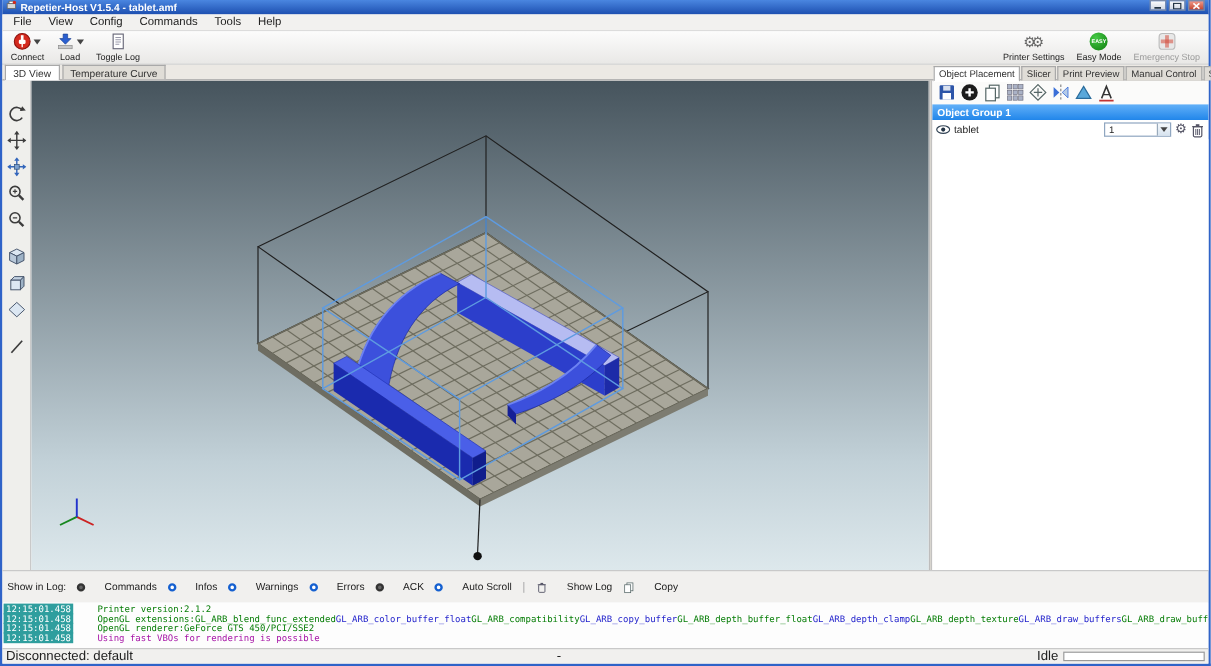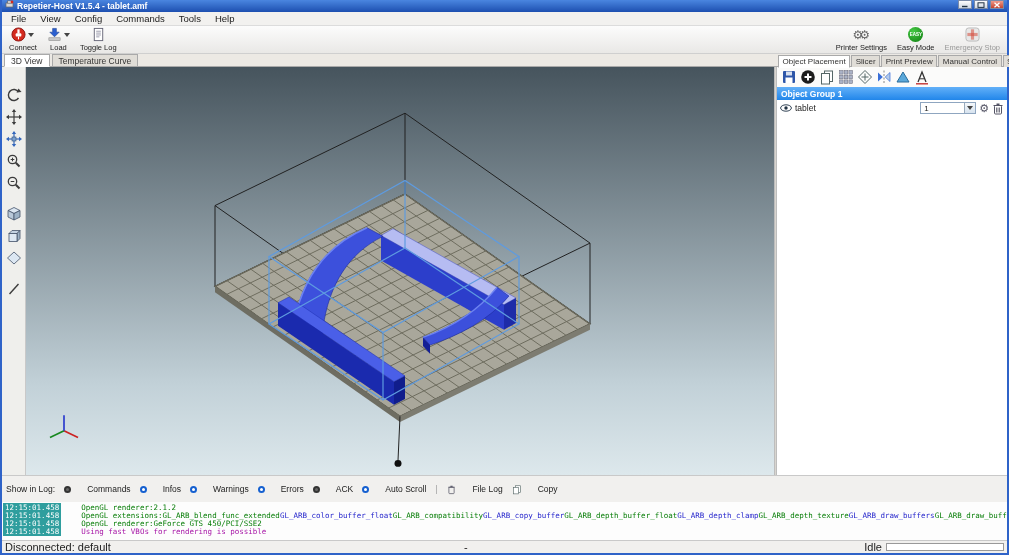--- a/index.html
+++ b/index.html
@@ -490,36 +490,36 @@
         <span class="dot"></span>
         <span>Auto Scroll</span>
       </div>
     <span class="chip-sep"></span>
     <div class="chip">
         <svg width="9" height="11" viewBox="0 0 12 13">
           <rect x="2.5" y="3.5" width="7" height="8.5" rx="1" fill="none" stroke="#556"></rect>
           <line x1="1.5" y1="3.5" x2="10.5" y2="3.5" stroke="#556"></line>
           <rect x="4.5" y="1.5" width="3" height="1.5" fill="#556"></rect>
         </svg>
-        <span>File Log</span>
+        <span>Show Log</span>
       </div>
     <div class="chip">
         <svg width="10" height="11" viewBox="0 0 16 16">
           <rect x="5.5" y="2" width="8" height="10.5" fill="#fff" stroke="#566"></rect>
           <rect x="2.5" y="4.5" width="8" height="10.5" fill="#fff" stroke="#566"></rect>
         </svg>
         <span>Copy</span>
       </div>
   </div>
 
   <div class="logarea">
     <div>
         <div class="log-row">
           <span class="log-time">12:15:01.458</span>
-          <span class="seg-green">OpenGL renderer:2.1.2</span>
+          <span class="seg-green">Printer version:2.1.2</span>
         </div>
         <div class="log-row">
           <span class="log-time">12:15:01.458</span>
           <span class="seg-green">OpenGL extensions:GL_ARB_blend_func_extended </span>
           <span class="seg-blue">GL_ARB_color_buffer_float </span>
           <span class="seg-green">GL_ARB_compatibility </span>
           <span class="seg-blue">GL_ARB_copy_buffer </span>
           <span class="seg-green">GL_ARB_depth_buffer_float </span>
           <span class="seg-blue">GL_ARB_depth_clamp </span>
           <span class="seg-green">GL_ARB_depth_texture </span>

